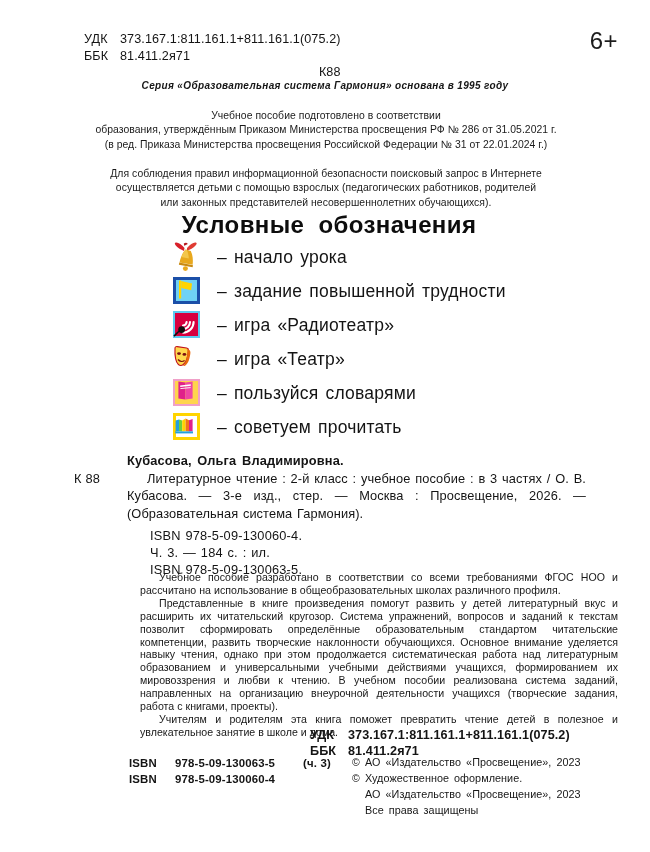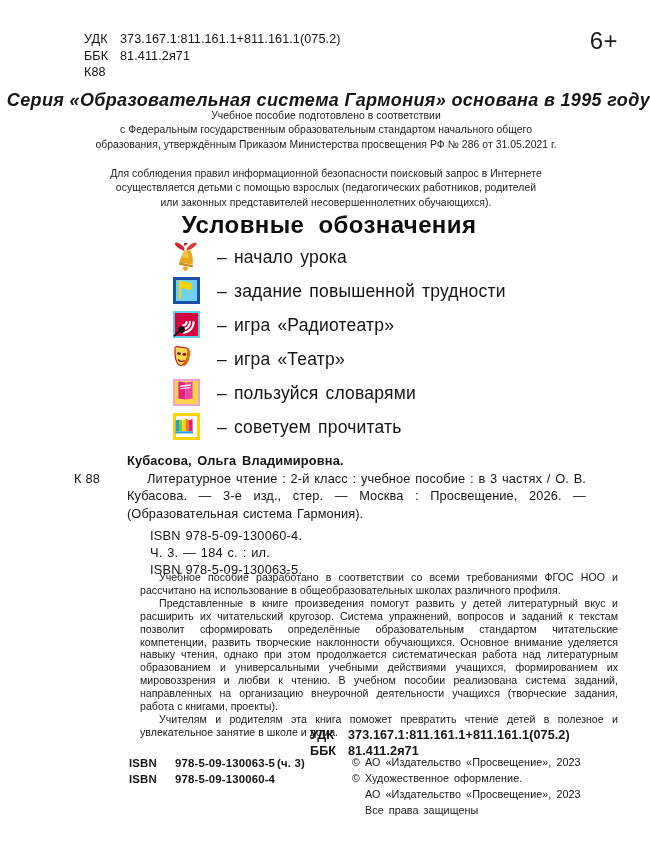--- a/index.html
+++ b/index.html
@@ -33,42 +33,43 @@
     white-space: nowrap;
   }
   .top-row { display: block; }
   .top-key {
     display: inline-block;
     width: 36px;
   }
   .top-val { display: inline-block; }
   .top-k88 {
     display: block;
+    text-align: right;
   }
 
   .age-rating {
     position: absolute;
     right: 32px;
     top: 27px;
     font-size: 24px;
     font-weight: 400;
     color: #1c1c1c;
     letter-spacing: 0.5px;
   }
 
   
   .series-line {
     position: absolute;
     left: 0;
     right: 0;
-    top: 90px;
-    text-align: right;
+    top: 80px;
+    text-align: center;
     font-style: italic;
     font-weight: 700;
-    font-size: 18px;
+    font-size: 10px;
     letter-spacing: 0.35px;
     color: #161616;
   }
 
   
   .note {
     position: absolute;
     left: 60px;
     right: 58px;
     text-align: center;
@@ -248,21 +249,21 @@
     line-height: 16.2px;
     font-weight: 700;
     letter-spacing: 0.15px;
     white-space: nowrap;
   }
   .bottom-isbn .ik {
     display: inline-block;
     width: 46px;
     padding-left: 45px;
   }
-  .bottom-isbn .part { padding-left: 2px; }
+  .bottom-isbn .part { padding-left: 28px; }
 
   
   .copyright {
     position: absolute;
     left: 352px;
     top: 755px;
     font-size: 10.8px;
     line-height: 15.9px;
     letter-spacing: 0.05px;
     color: #171717;
@@ -290,22 +291,22 @@
     </span>
     <span class="top-k88">К88</span>
   </div>
 
   <div class="age-rating">6+</div>
 
   <div class="series-line">Серия «Образовательная система Гармония» основана в 1995 году</div>
 
   <div class="note note-fgos">
     <p>Учебное пособие подготовлено в соответствии</p>
-    <p>с Федеральным государственным образовательным стандартом начального общего</p>
     <p>образования, утверждённым Приказом Министерства просвещения РФ № 286 от 31.05.2021 г.</p>
+    <p>(в ред. Приказа Министерства просвещения Российской Федерации № 31 от 22.01.2024 г.)</p>
   </div>
 
   <div class="note note-safety">
     <p>Для соблюдения правил информационной безопасности поисковый запрос в Интернете</p>
     <p>осуществляется детьми с помощью взрослых (педагогических работников, родителей</p>
     <p>или законных представителей несовершеннолетних обучающихся).</p>
   </div>
 
   <div class="legend-title">Условные  обозначения</div>
 

